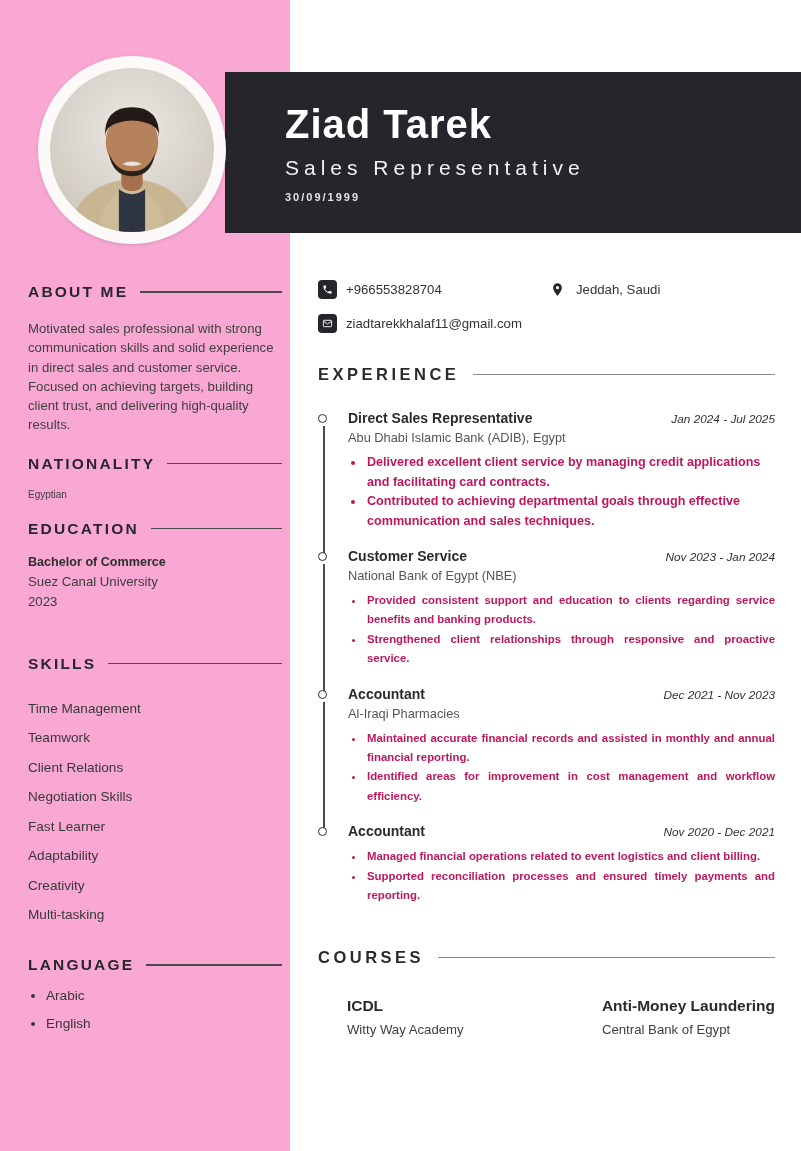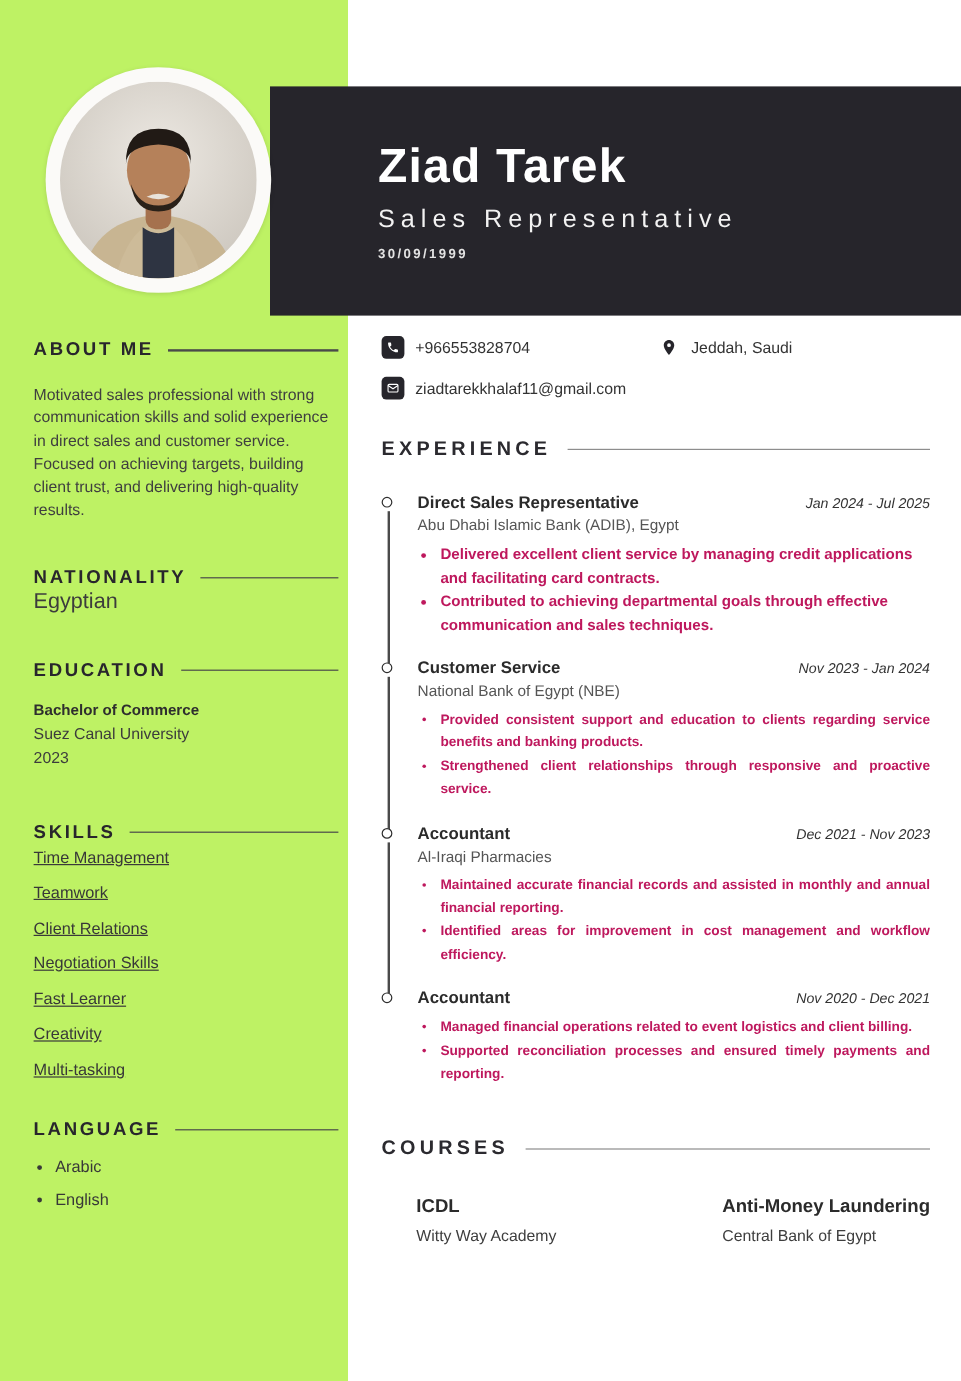--- a/index.html
+++ b/index.html
@@ -13,53 +13,53 @@
     background: #ffffff;
     overflow: hidden;
     margin: 0 auto;
   }
 
   
   .sidebar {
     position: absolute;
     left: 0; top: 0;
     width: 290px; height: 1151px;
-    background: #bef264;
+    background: #f9a8d4;
     padding: 283px 8px 20px 28px;
   }
   .s-heading {
     display: flex; align-items: center;
     font-size: 15.5px; font-weight: 700;
     letter-spacing: 2.2px; color: #28262c;
   }
   .s-heading .rule {
     flex: 1 1 auto; height: 1.4px;
     background: #4a4a4a; margin-left: 12px;
   }
   .about-text {
     margin-top: 18px;
     font-size: 13.2px; line-height: 1.46;
     color: #3f3f3f; padding-right: 6px;
   }
-  .sb-gap { margin-top: 38px; }
-  .sb-value { margin-top: 0; font-size: 18px; color: #3c3c3c; }
+  .sb-gap { margin-top: 20px; }
+  .sb-value { margin-top: 16px; font-size: 10px; color: #3c3c3c; }
   .edu-degree { margin-top: 17px; font-size: 12.6px; font-weight: 700; color: #2e2e2e; }
   .edu-line { margin-top: 5px; font-size: 13.2px; color: #3c3c3c; }
-  .skills-list { margin-top: 4px; list-style: none; text-decoration: underline; }
+  .skills-list { margin-top: 28px; list-style: none; }
   .skills-list li { font-size: 13.6px; color: #383838; margin-bottom: 14.5px; }
   .lang-list { margin-top: 14px; margin-left: 18px; }
   .lang-list li { font-size: 13.6px; color: #383838; margin-bottom: 12.5px; }
 
   
   .band {
     position: absolute;
-    left: 225px; right: 0; top: 72px; height: 191px;
+    left: 225px; right: 0; top: 72px; height: 161px;
     background: #26252b;
     display: flex; flex-direction: column; justify-content: center;
-    padding-left: 90px; color: #ffffff;
+    padding-left: 60px; color: #ffffff;
     z-index: 1;
   }
   .band .name { font-size: 40px; font-weight: 700; letter-spacing: 1px; }
   .band .title { margin-top: 9px; font-size: 21px; font-weight: 400; letter-spacing: 5px; color: #f2f2f2; }
   .band .dob { margin-top: 11px; font-size: 11px; font-weight: 700; letter-spacing: 2px; color: #e3e3e3; }
 
   
   .photo-wrap {
     position: absolute; left: 38px; top: 56px;
     width: 188px; height: 188px;
@@ -164,20 +164,21 @@
     <div class="s-heading" style="margin-top:46px;">
       <span>SKILLS</span>
       <span class="rule"></span>
     </div>
     <ul class="skills-list">
       <li>Time Management</li>
       <li>Teamwork</li>
       <li>Client Relations</li>
       <li>Negotiation Skills</li>
       <li>Fast Learner</li>
+      <li>Adaptability</li>
       <li>Creativity</li>
       <li>Multi-tasking</li>
     </ul>
 
     <div class="s-heading" style="margin-top:34px;">
       <span>LANGUAGE</span>
       <span class="rule"></span>
     </div>
     <ul class="lang-list">
       <li>Arabic</li>

